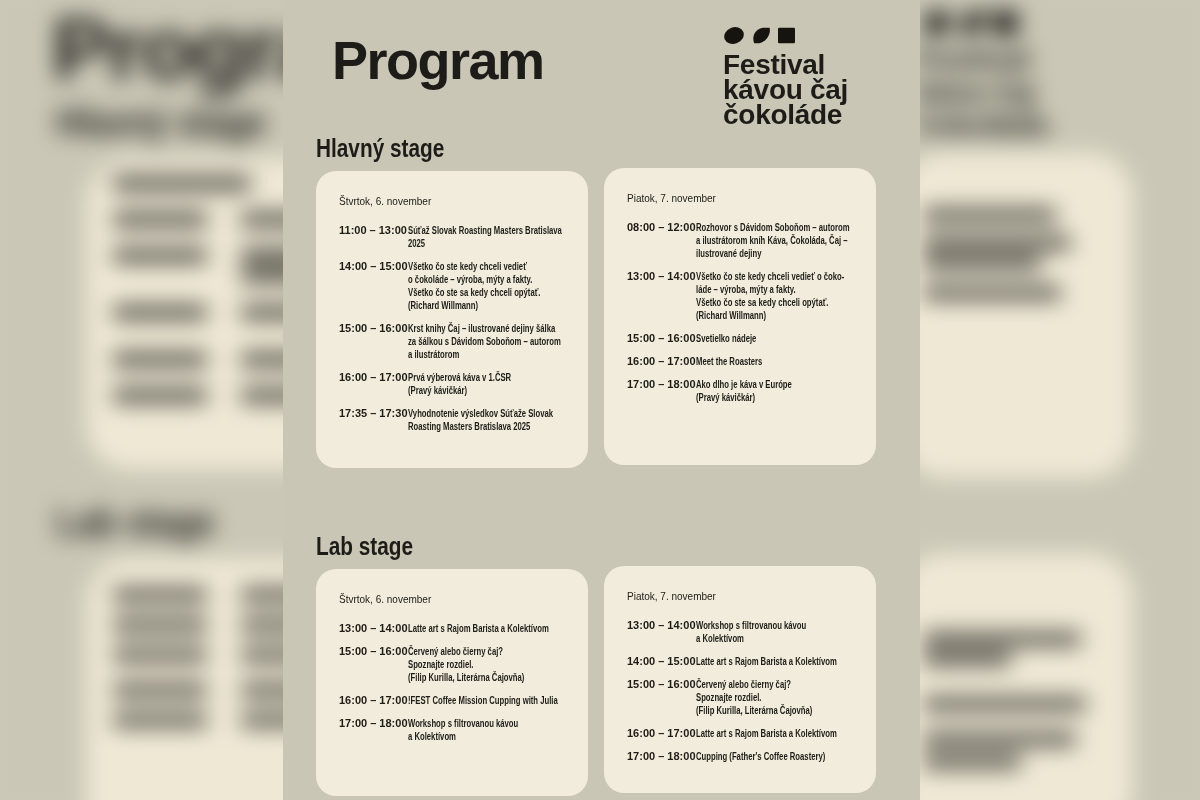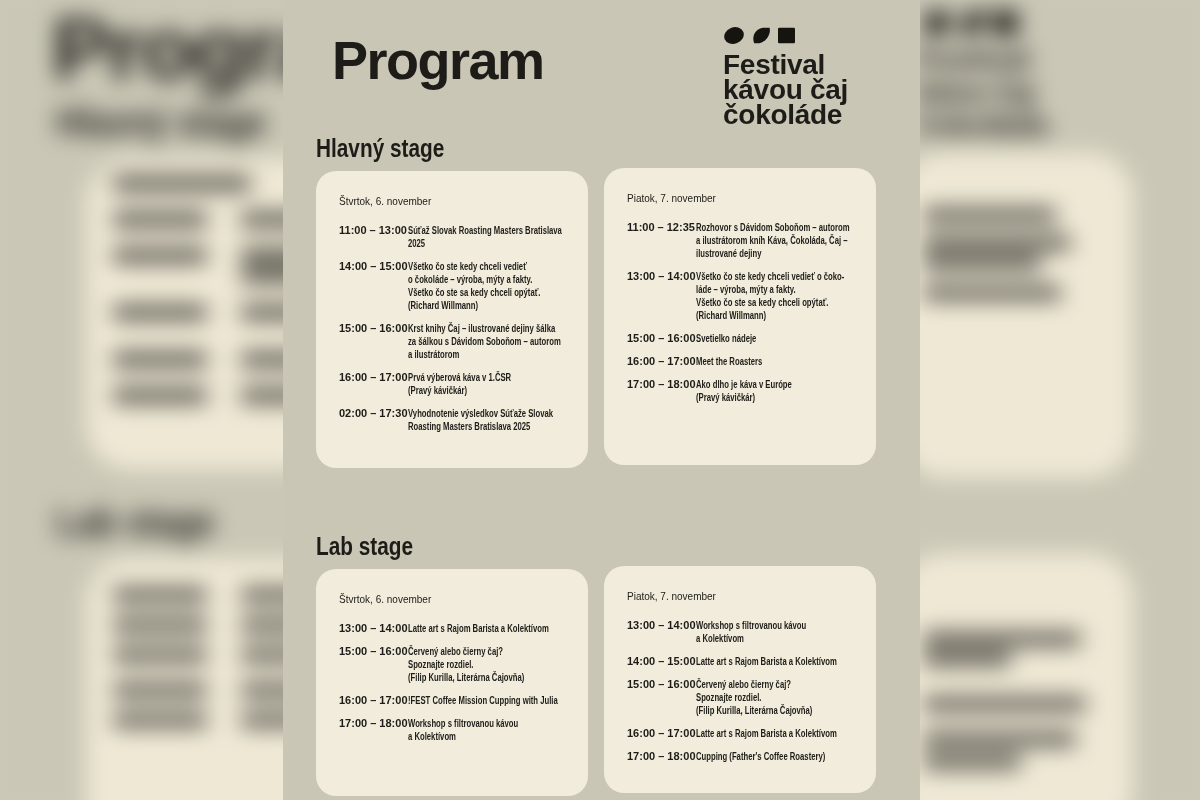--- a/index.html
+++ b/index.html
@@ -149,29 +149,29 @@
         <div class="desc">Krst knihy Čaj – ilustrované dejiny šálka
 za šálkou s Dávidom Soboňom – autorom
 a ilustrátorom</div>
       </div>
               <div class="event">
         <div class="time">16:00 – 17:00</div>
         <div class="desc">Prvá výberová káva v 1.ČSR
 (Pravý kávičkár)</div>
       </div>
               <div class="event">
-        <div class="time">02:00 – 17:30</div>
+        <div class="time">17:35 – 17:30</div>
         <div class="desc">Vyhodnotenie výsledkov Súťaže Slovak
 Roasting Masters Bratislava 2025</div>
       </div>
             </div>
             <div class="card tall">
       <div class="day">Piatok, 7. november</div>
               <div class="event">
-        <div class="time">11:00 – 12:35</div>
+        <div class="time">08:00 – 12:00</div>
         <div class="desc">Rozhovor s Dávidom Soboňom – autorom
 a ilustrátorom kníh Káva, Čokoláda, Čaj –
 ilustrované dejiny</div>
       </div>
               <div class="event">
         <div class="time">13:00 – 14:00</div>
         <div class="desc">Všetko čo ste kedy chceli vedieť o čoko-
 láde – výroba, mýty a fakty.
 Všetko čo ste sa kedy chceli opýtať.
 (Richard Willmann)</div>

